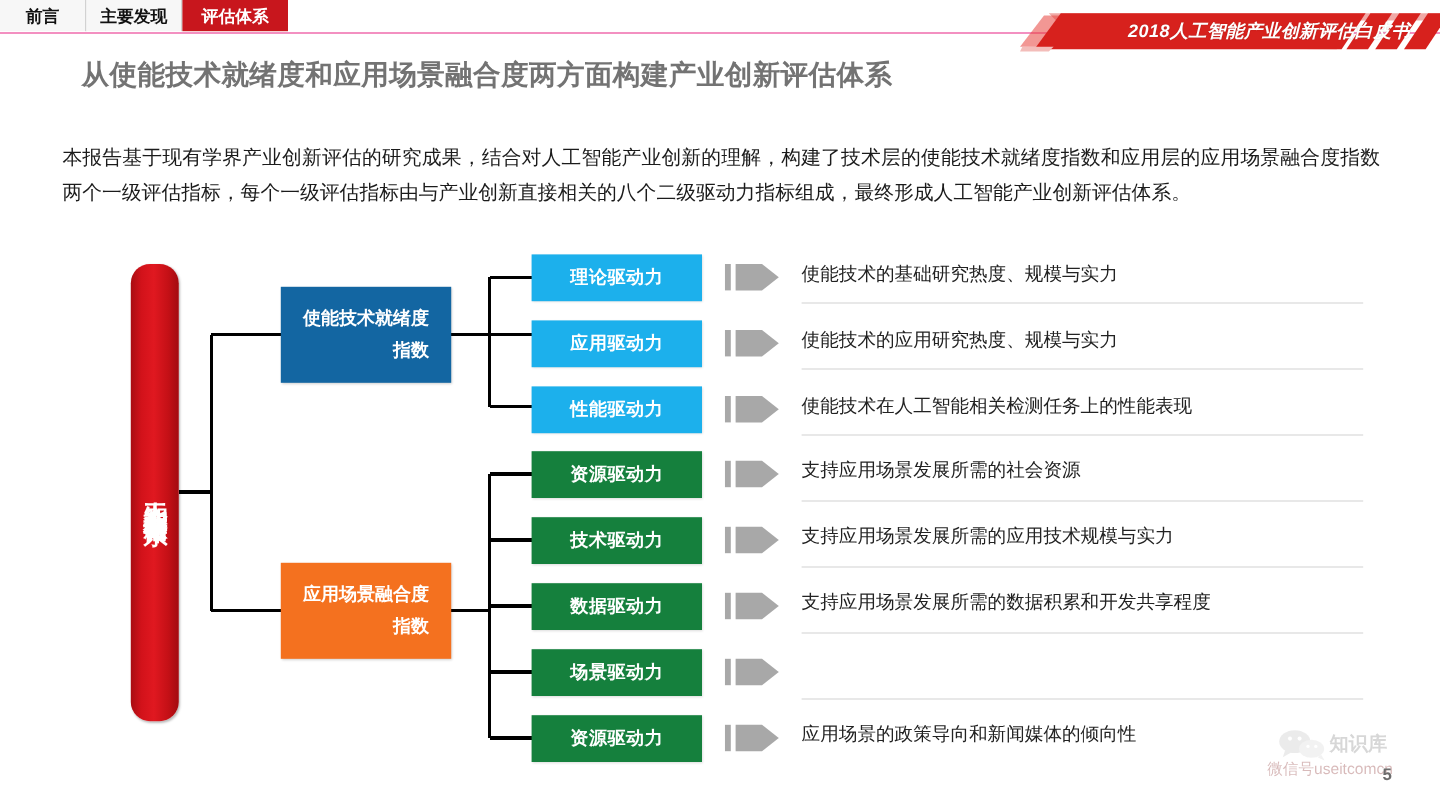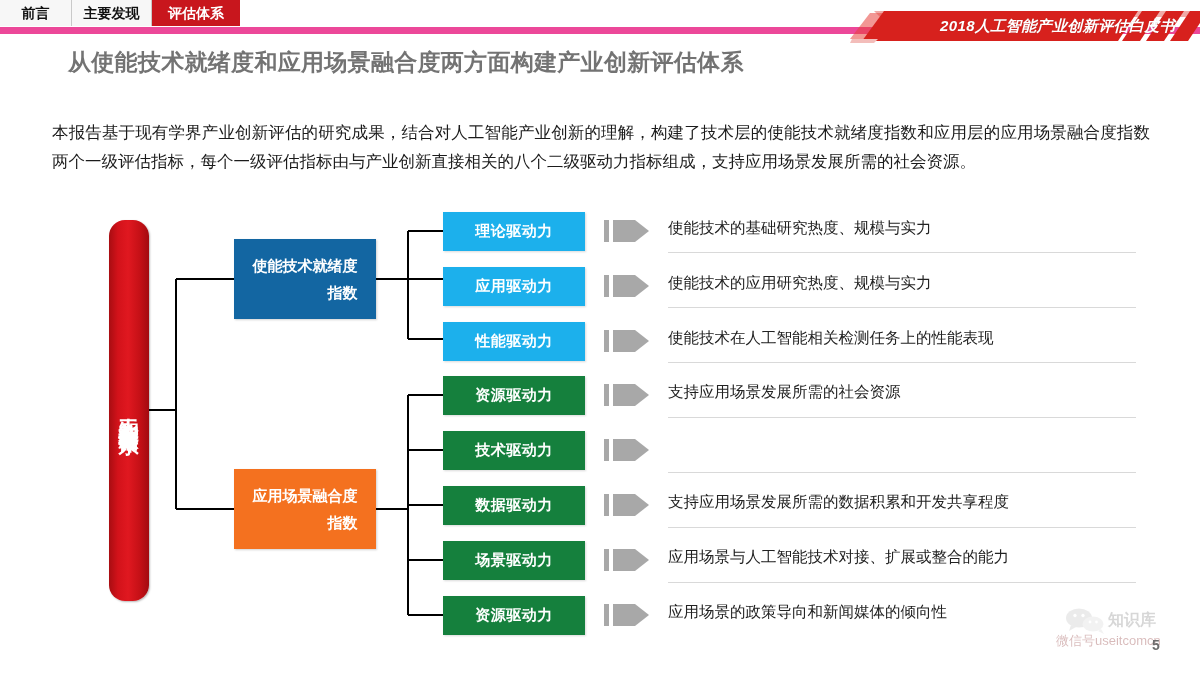--- a/index.html
+++ b/index.html
@@ -7,21 +7,21 @@
     width:1200px;height:675px;
     background:#ffffff;
     font-family:"Liberation Sans","DejaVu Sans",sans-serif;
     overflow:hidden;
     position:relative;
   }
   
   #tabbar{
     position:absolute;left:0;top:0;width:1200px;height:27px;
     background:#ffffff;
-    border-bottom:7px solid #ec4899;
+    border-bottom:1px solid #ec4899;
   }
   .tab{
     position:absolute;top:0;height:26px;line-height:26px;
     font-size:14px;font-weight:bold;text-align:center;
     box-sizing:border-box;
   }
   .tab.inactive{color:#111111;background:#f7f7f7;border-right:1px solid #c9c9c9;}
   .tab.active{color:#ffffff;background:#c8161d;}
   #tab0{left:0px;width:72px;}
   #tab1{left:72px;width:80px;}
@@ -144,21 +144,21 @@
     <polygon points="320,2 338,2 318,32 300,32" fill="#d7211d"></polygon>
     <polygon points="344,2 362,2 342,32 324,32" fill="#d7211d"></polygon>
     <polygon points="368,2 386,2 366,32 348,32" fill="#d7211d"></polygon>
     <polygon points="30,30 56,30 52,34 28,34" fill="#f3bdba"></polygon>
   </svg>
   <div id="banner-text">2018人工智能产业创新评估白皮书</div>
 </div>
 
 <div id="page-title">从使能技术就绪度和应用场景融合度两方面构建产业创新评估体系</div>
 
-<div id="intro">本报告基于现有学界产业创新评估的研究成果，结合对人工智能产业创新的理解，构建了技术层的使能技术就绪度指数和应用层的应用场景融合度指数两个一级评估指标，每个一级评估指标由与产业创新直接相关的八个二级驱动力指标组成，支持应用场景发展所需的社会资源。</div>
+<div id="intro">本报告基于现有学界产业创新评估的研究成果，结合对人工智能产业创新的理解，构建了技术层的使能技术就绪度指数和应用层的应用场景融合度指数两个一级评估指标，每个一级评估指标由与产业创新直接相关的八个二级驱动力指标组成，最终形成人工智能产业创新评估体系。</div>
 
 <div id="diagram">
 
   <svg id="lines" viewBox="0 0 1200 455">
     <g stroke="#000000" stroke-width="2.6" fill="none" shape-rendering="crispEdges">
 
       <line x1="149" y1="215" x2="176" y2="215"></line>
       <line x1="176" y1="84" x2="176" y2="314"></line>
       <line x1="176" y1="84" x2="234" y2="84"></line>
       <line x1="176" y1="314" x2="234" y2="314"></line>
@@ -239,24 +239,24 @@
       </svg></div>
 
   <div class="desc" style="top:23px">使能技术的基础研究热度、规模与实力</div>
   <div class="desc-rule" style="top:57px"></div>
   <div class="desc" style="top:78px">使能技术的应用研究热度、规模与实力</div>
   <div class="desc-rule" style="top:112px"></div>
   <div class="desc" style="top:133px">使能技术在人工智能相关检测任务上的性能表现</div>
   <div class="desc-rule" style="top:167px"></div>
   <div class="desc" style="top:187px">支持应用场景发展所需的社会资源</div>
   <div class="desc-rule" style="top:222px"></div>
+  <div class="desc" style="top:242px">支持应用场景发展所需的应用技术规模与实力</div>
   <div class="desc-rule" style="top:277px"></div>
   <div class="desc" style="top:297px">支持应用场景发展所需的数据积累和开发共享程度</div>
   <div class="desc-rule" style="top:332px"></div>
-  <div class="desc" style="top:352px">应用场景与人工智能技术对接、扩展或整合的能力</div>
   <div class="desc-rule" style="top:387px"></div>
   <div class="desc" style="top:407px">应用场景的政策导向和新闻媒体的倾向性</div>
 </div>
 
 <div id="watermark">
   <svg id="wechat-icon" width="44" height="26" viewBox="0 0 44 26">
     <ellipse cx="15" cy="10" rx="13" ry="9.5" fill="#bfbfbf"></ellipse>
     <polygon points="7,17 5,23 12,19" fill="#bfbfbf"></polygon>
     <circle cx="11" cy="7.5" r="1.7" fill="#ffffff"></circle>
     <circle cx="19" cy="7.5" r="1.7" fill="#ffffff"></circle>

